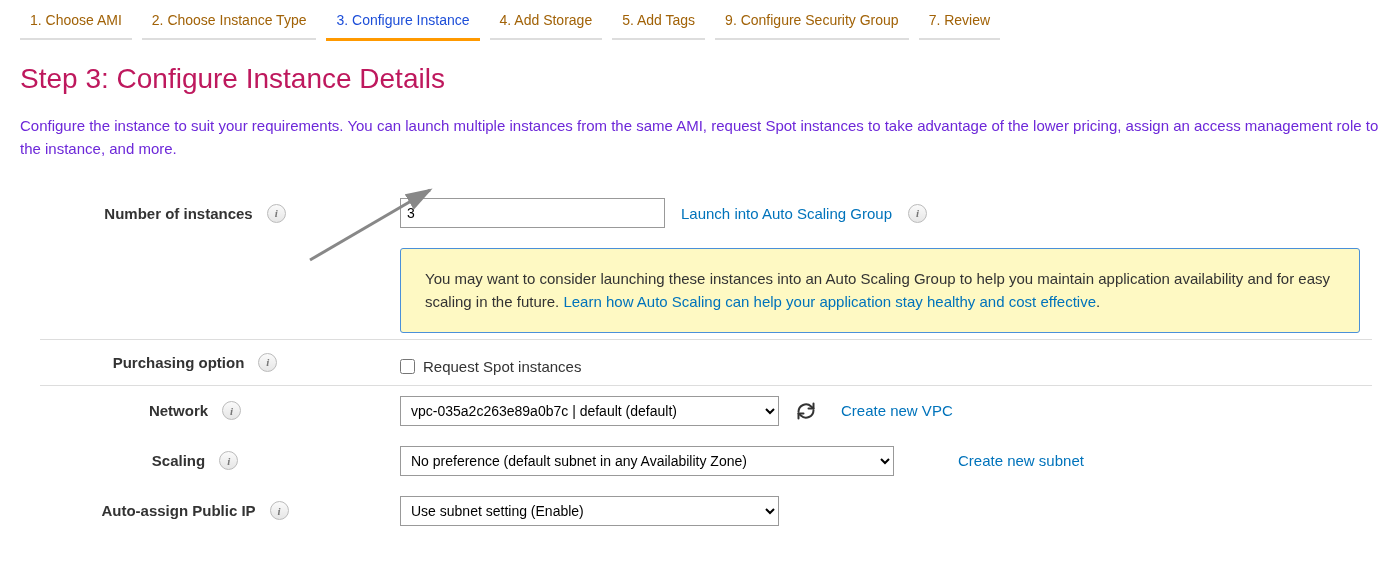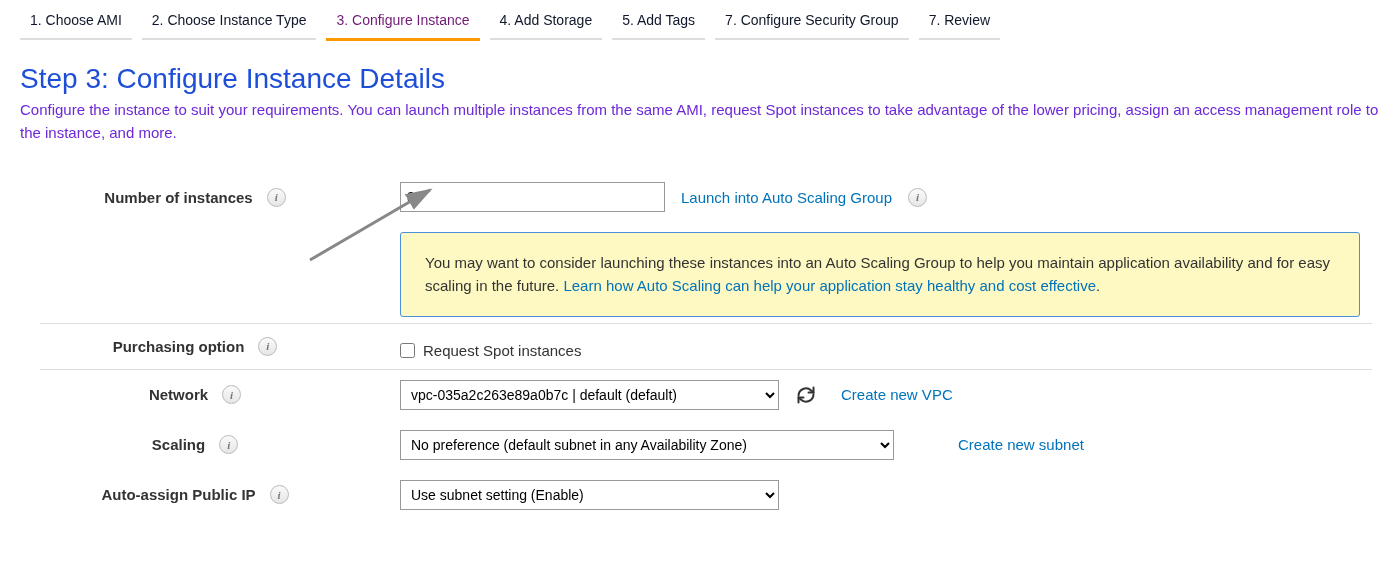--- a/index.html
+++ b/index.html
@@ -11,38 +11,38 @@
       padding: 0 20px;
       width: 1400px;
     }
     .wizard-nav {
       display: flex;
       gap: 10px;
       padding-top: 6px;
       align-items: flex-start;
     }
     .wizard-step {
-      color: #0f172a;
+      color: #a16207;
       font-size: 14px;
       padding: 6px 10px 10px 10px;
       border-bottom: 2px solid #ddd;
       cursor: pointer;
       white-space: nowrap;
     }
     .wizard-step.active {
-      color: #701a75;
+      color: #1d4ed8;
       font-weight: 400;
       border-bottom: 3px solid #f90;
     }
     h1 {
       font-size: 28px;
       font-weight: 400;
-      color: #1d4ed8;
+      color: #be185d;
       margin-top: 22px;
-      margin-bottom: 4px;
+      margin-bottom: 20px;
     }
     .description {
       font-size: 15px;
       color: #6d28d9;
       line-height: 1.5;
       margin-bottom: 28px;
     }
     .form-row {
       display: flex;
       align-items: center;
@@ -156,21 +156,21 @@
 <body>
 
 <div class="container">
 
   <nav class="wizard-nav">
     <div class="wizard-step">1. Choose AMI</div>
     <div class="wizard-step">2. Choose Instance Type</div>
     <div class="wizard-step active">3. Configure Instance</div>
     <div class="wizard-step">4. Add Storage</div>
     <div class="wizard-step">5. Add Tags</div>
-    <div class="wizard-step">7. Configure Security Group</div>
+    <div class="wizard-step">9. Configure Security Group</div>
     <div class="wizard-step">7. Review</div>
   </nav>
 
   <h1>Step 3: Configure Instance Details</h1>
   <p class="description">Configure the instance to suit your requirements. You can launch multiple instances from the same AMI, request Spot instances to take advantage of the lower pricing, assign an access management role to the instance, and more.</p>
 
   <svg class="callout-arrow" width="150" height="90" viewBox="0 0 150 90">
     <defs>
       <marker id="ah" markerWidth="10" markerHeight="10" refX="8" refY="3" orient="auto">
         <path d="M0,0 L9,3 L0,6 Z" fill="#888"></path>

